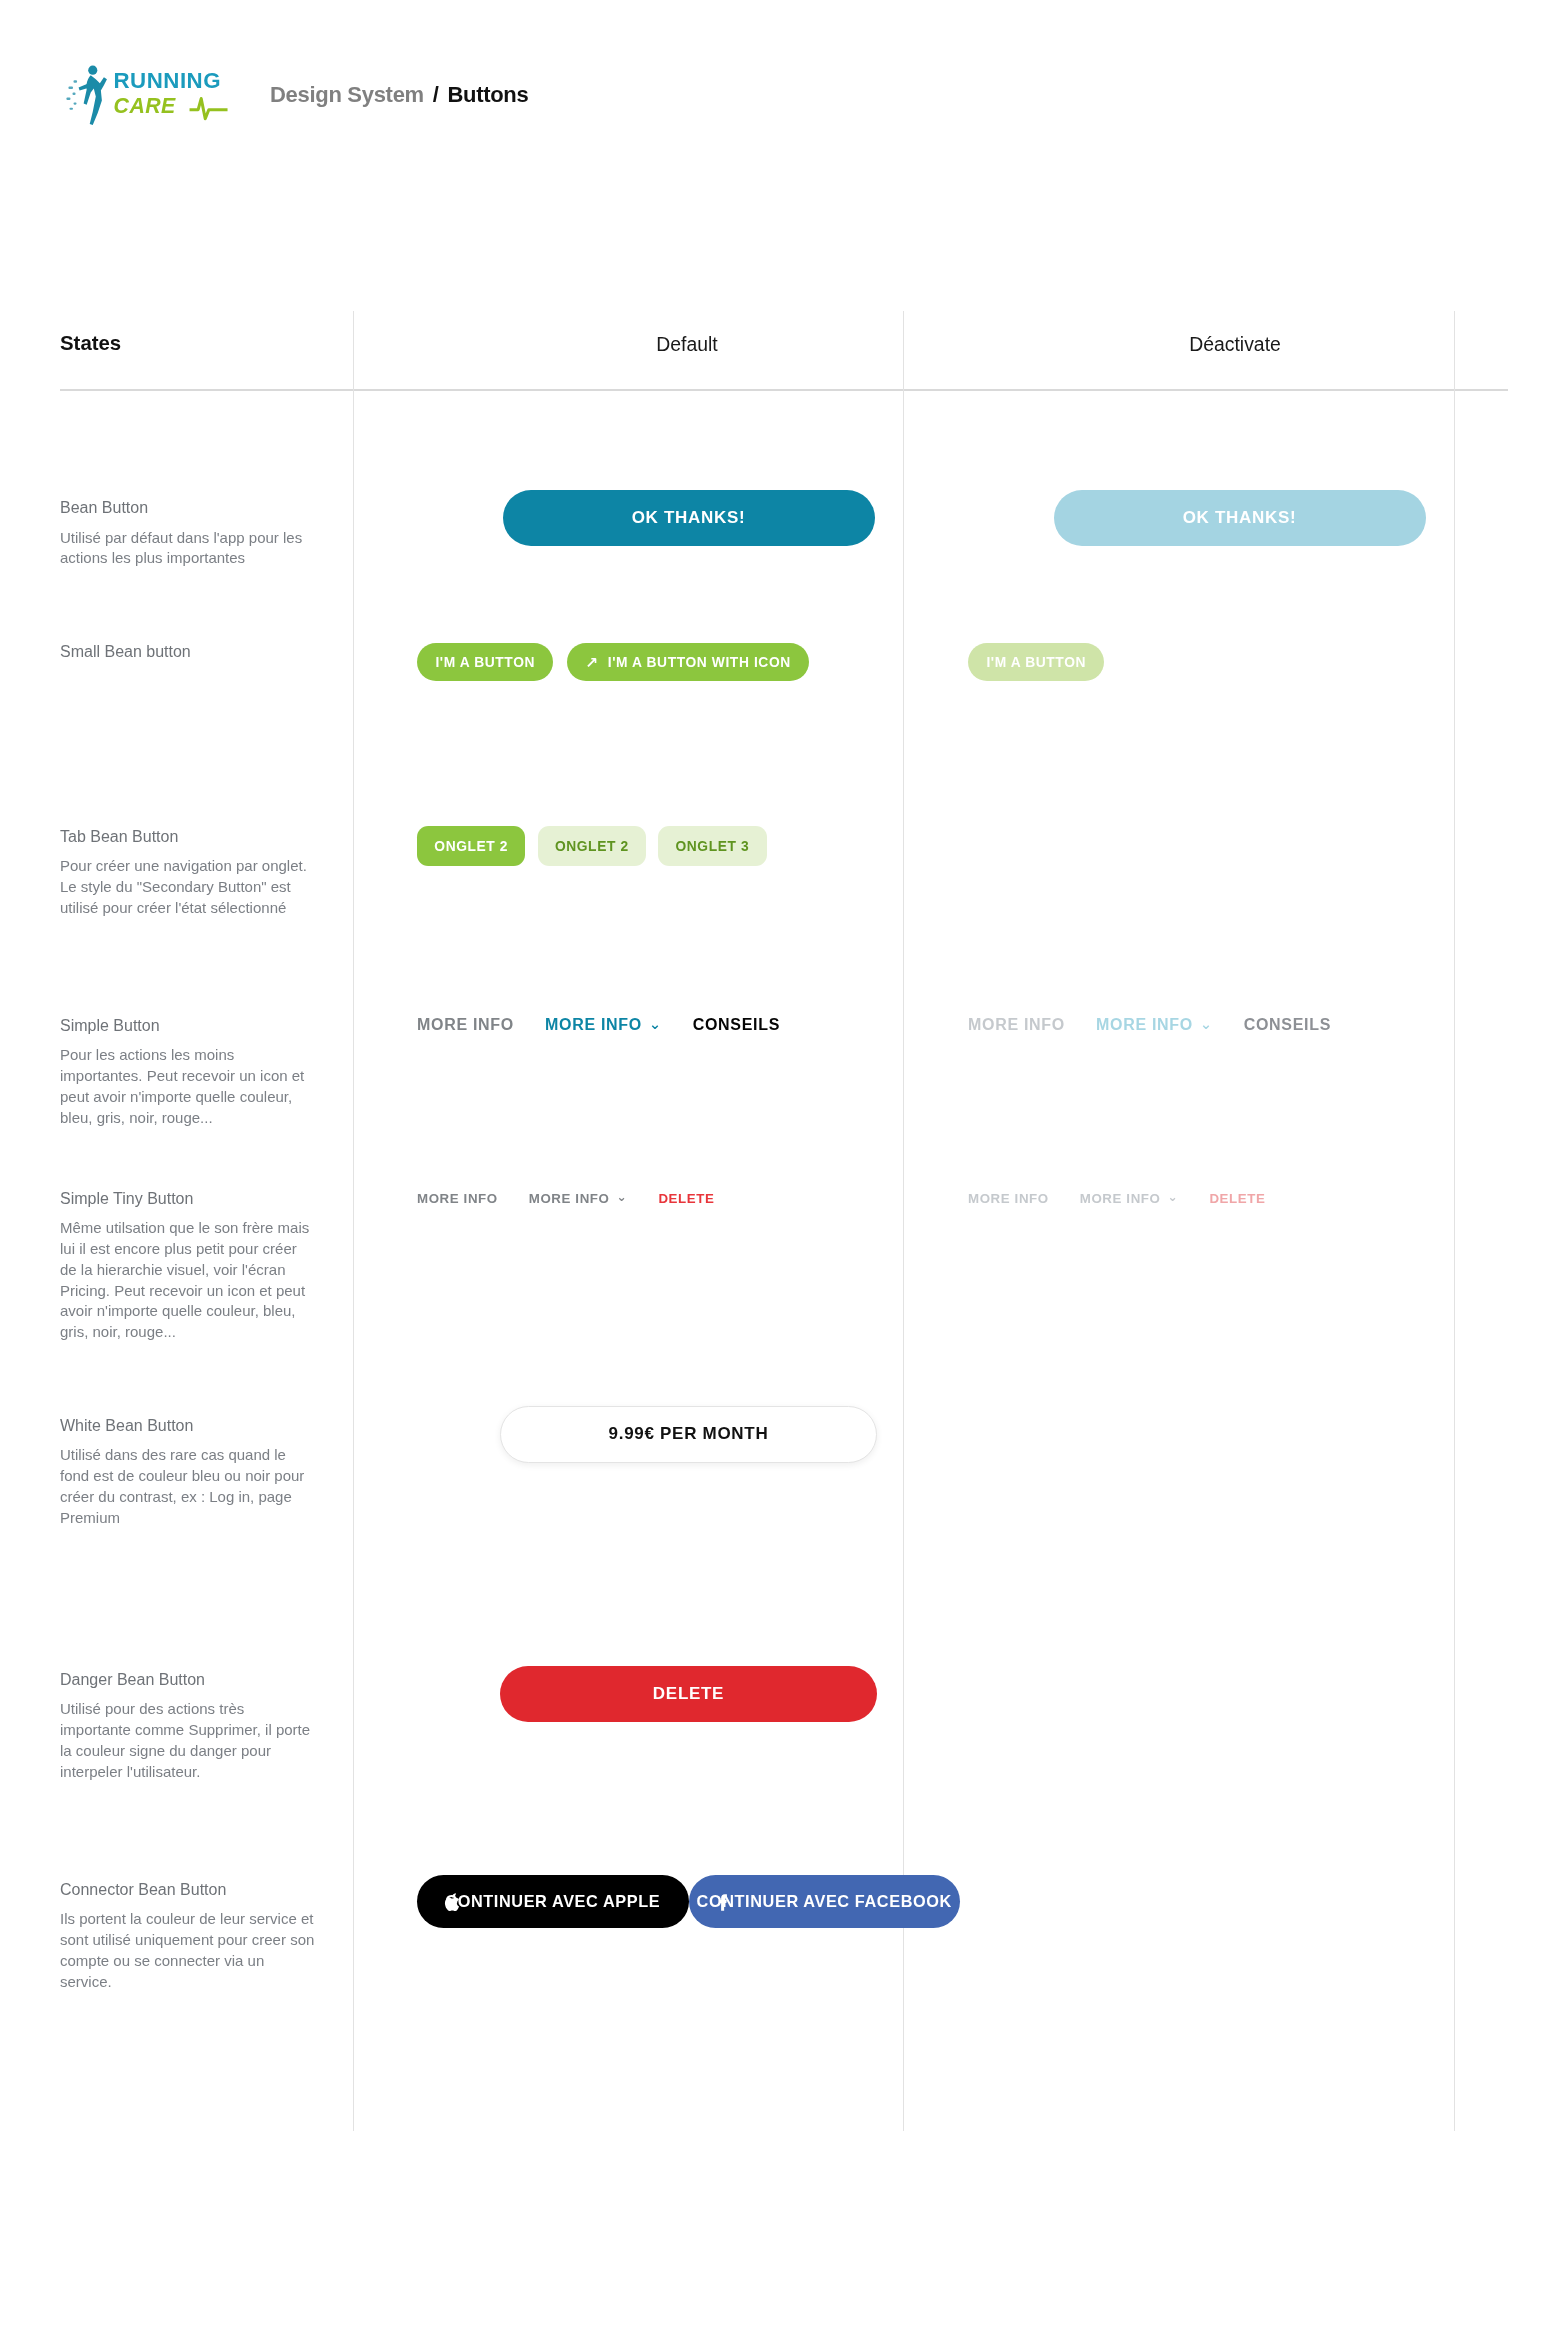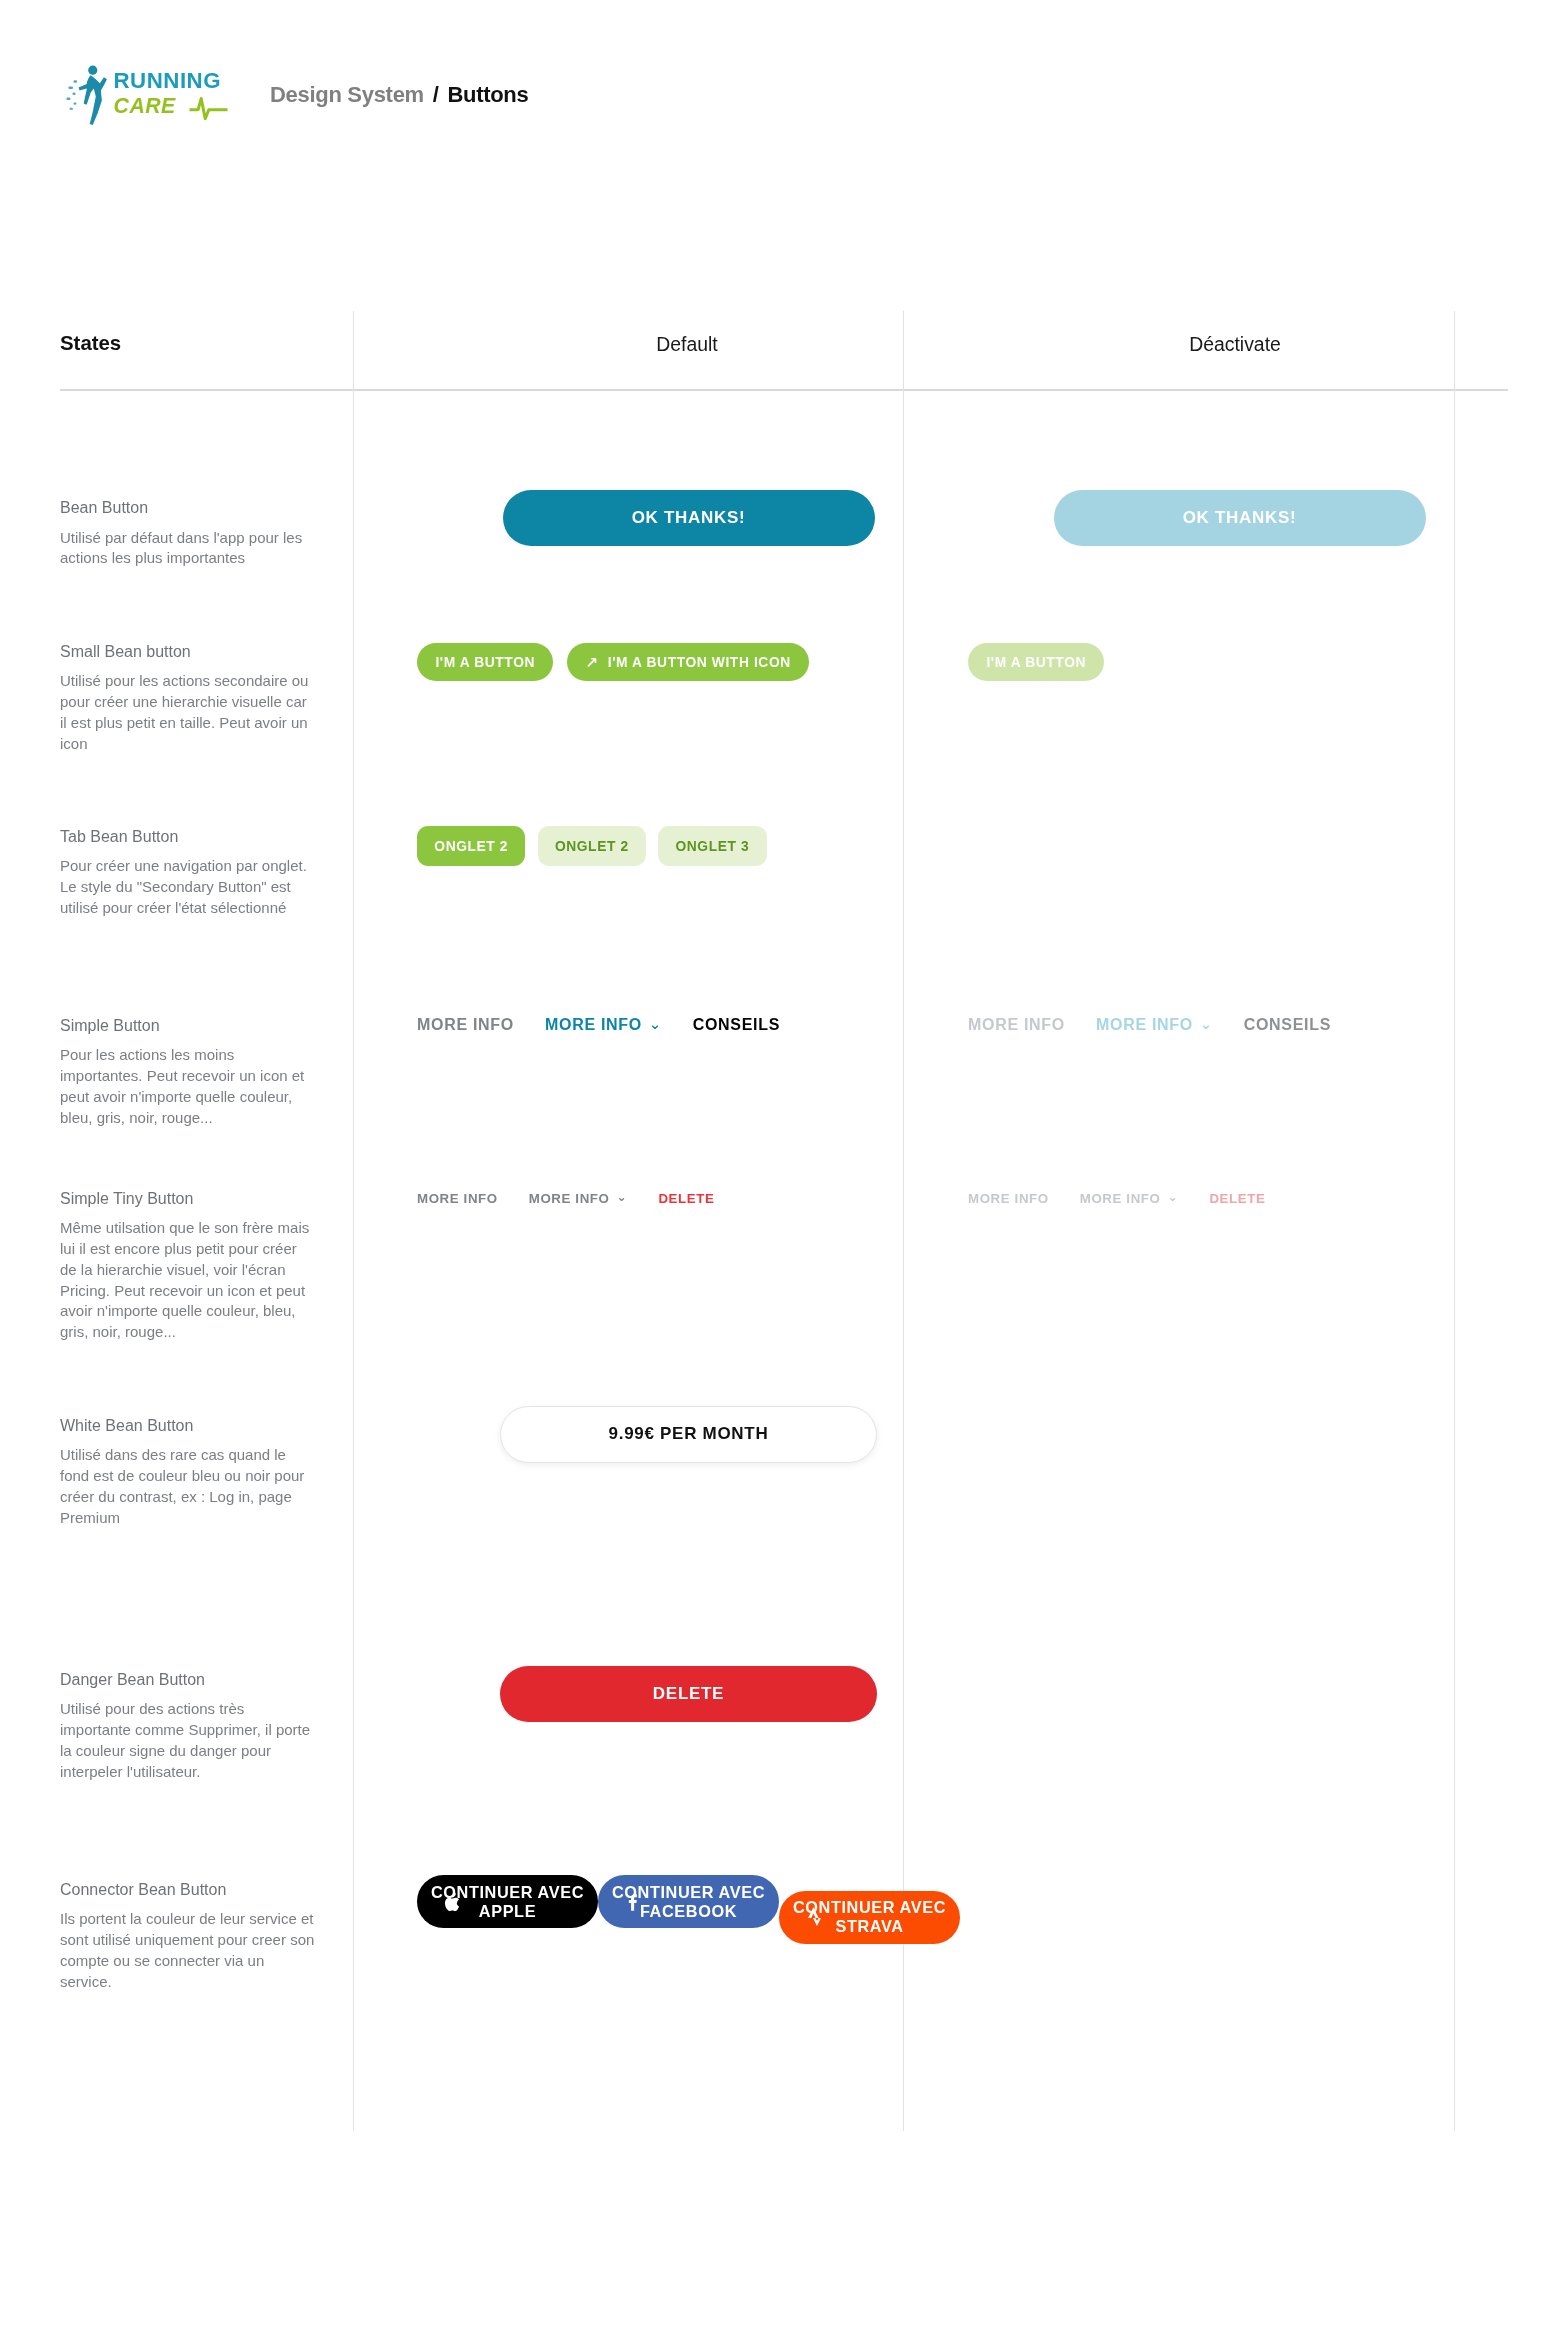--- a/index.html
+++ b/index.html
@@ -330,21 +330,20 @@
     <div class="cell-deact" style="top:6.1px;">
       <div class="btn-stack center-row">
         <button class="bean bean-primary is-disabled">OK THANKS!</button>
       </div>
     </div>
   </div>
 
   <div class="row" style="top:326px;">
     <div class="row-desc" style="top:5.1px;">
       <div class="row-title">Small Bean button</div>
-      <div class="row-body">Utilisé pour les actions secondaire ou pour créer une hierarchie visuelle car il est plus petit en taille. Peut avoir un icon</div>
     </div>
     <div class="cell-default" style="top:6.1px;">
       <div class="btn-stack">
         <button class="bean bean-small" style="margin-right:13.3px;">I'M A BUTTON</button>
         <button class="bean bean-small">
           <span class="arrow-ic">↗</span>
           <span>I'M A BUTTON WITH ICON</span>
         </button>
       </div>
     </div>
@@ -470,29 +469,20 @@
 
         <button class="bean bean-connector conn-facebook">
           <span class="conn-ic">
             <svg viewBox="0 0 24 24" xmlns="http://www.w3.org/2000/svg" aria-hidden="true">
               <path fill="#ffffff" d="M15.4 4.2h-2.3c-2.3 0-3.8 1.5-3.8 3.9v1.8H7v3h2.3V21h3.1v-8.1h2.3l.4-3h-2.7V8.5c0-.9.2-1.3 1.2-1.3h1.6V4.2z"></path>
             </svg>
           </span>
           <span>CONTINUER AVEC FACEBOOK</span>
         </button>
 
-        <button class="bean bean-connector conn-strava" style="margin-bottom:0;">
-          <span class="conn-ic">
-            <svg viewBox="0 0 24 24" xmlns="http://www.w3.org/2000/svg" aria-hidden="true">
-              <path fill="#ffffff" d="M10.6 2L5.2 13h3.2l2.2-4.6L12.8 13H16L10.6 2z"></path>
-              <path fill="#ffffff" d="M15.9 13l-1.6 3.2L12.7 13h-2.5l4.1 8.2L18.4 13h-2.5z"></path>
-            </svg>
-          </span>
-          <span>CONTINUER AVEC STRAVA</span>
-        </button>
 
       </div>
     </div>
     <div class="cell-deact"></div>
   </div>
 
 </div>
 
 
 </body></html>

